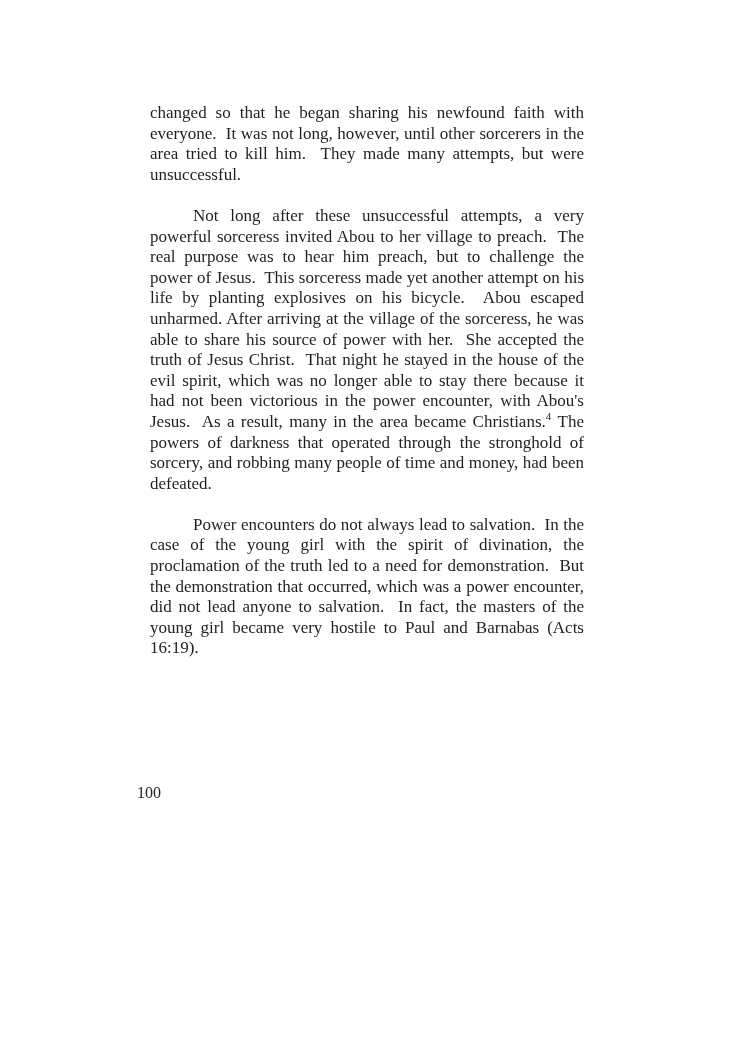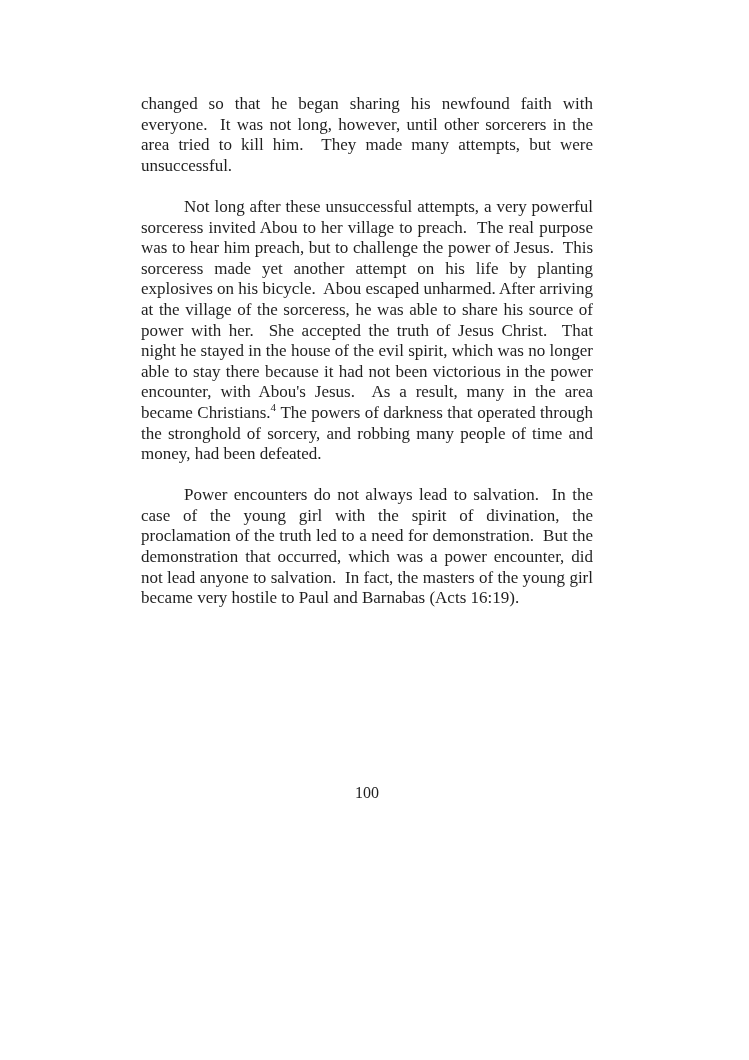--- a/index.html
+++ b/index.html
@@ -19,40 +19,39 @@
   .text-block {
     position: absolute;
     left: 137px;
     top: 90px;
     width: 460px;
     font-size: 17px;
     line-height: 20.6px;
     text-align: justify;
   }
   .text-block p {
-    margin: 4px;
+    margin: 13px;
     padding: 0;
   }
   .text-block p + p {
     margin-top: 20.6px;
   }
   .text-block p.indent {
     text-indent: 43px;
   }
   .text-block sup {
     font-size: 11px;
     line-height: 0;
     vertical-align: super;
   }
   .page-number {
     position: absolute;
     left: 137px;
     top: 783px;
     width: 460px;
-    text-align: center;
     font-size: 16px;
     line-height: 20px;
   }
 </style>
 </head>
 <body>
 
 <div class="page">
   <main class="text-block">
       <p class="para">changed so that he began sharing his newfound faith with everyone.&nbsp; It was not long, however, until other sorcerers in the area tried to kill him.&nbsp; They made many attempts, but were unsuccessful.</p>

